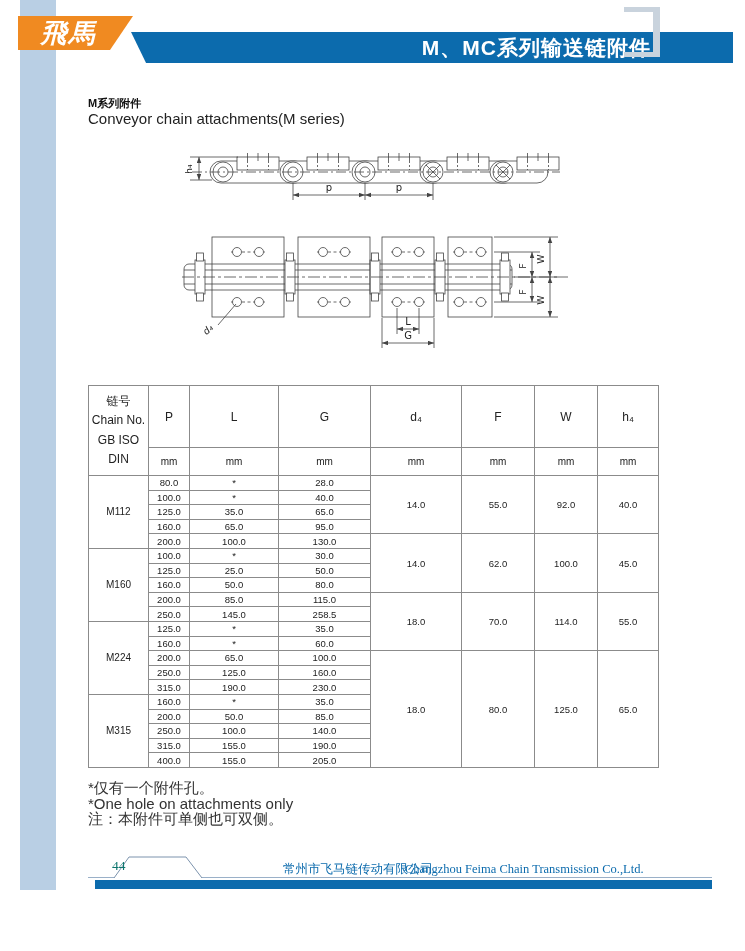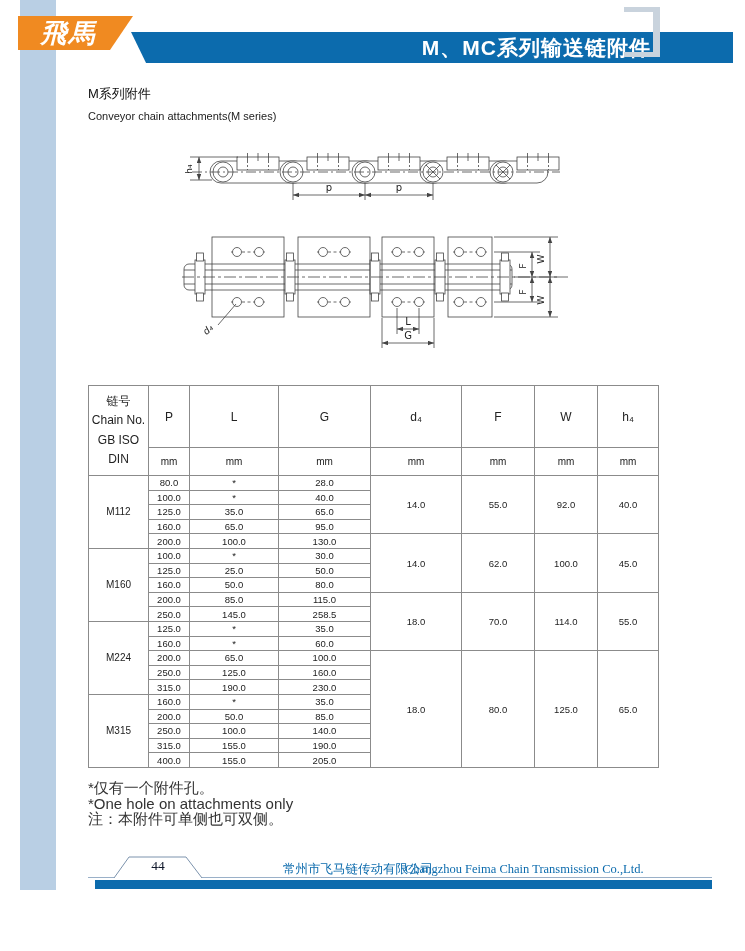--- a/index.html
+++ b/index.html
@@ -24,22 +24,22 @@
   .banner span{color:#fff;font-size:21px;font-weight:bold;letter-spacing:1px;padding-right:82px}
   .bracket-top{left:624px;top:7px;width:36px;height:5px;background:var(--bracket);z-index:3}
   .bracket-vert{left:653px;top:7px;width:7px;height:50px;background:var(--bracket);z-index:3}
   .bracket-bot{left:624px;top:52px;width:36px;height:5px;background:var(--bracket);z-index:3}
   .dots{left:148px;top:56px;width:272px;height:2px;
         background:repeating-linear-gradient(90deg,#4a4a4a 0 2px,transparent 2px 7.3px)}
   .subtitle{right:100px;top:48px;font-family:"Liberation Serif","DejaVu Serif",serif;
         font-size:13.5px;color:#64758a}
 
   
-  .sec-cn{left:88px;top:85px;font-size:13px;color:#111;font-weight:normal}
-  .sec-en{left:88px;top:110px;font-size:11px;color:#222}
+  .sec-cn{left:88px;top:96px;font-size:11px;color:#111;font-weight:bold}
+  .sec-en{left:88px;top:110px;font-size:15px;color:#222}
 
   
   .dwg{stroke:#444;fill:none}
   svg text{stroke:none;fill:#222;font-family:"DejaVu Sans",sans-serif}
 
   
   .spec-table{left:88px;top:385px;width:570px;border-collapse:collapse;table-layout:fixed}
   .spec-table td,.spec-table th{border:1px solid var(--line);font-weight:normal;
         text-align:center;vertical-align:middle;color:var(--ink);overflow:hidden}
   .hrow1 th{height:62px;font-size:12px}
@@ -48,22 +48,22 @@
   tbody td{height:14.6px;font-size:9.5px;padding:0}
   .chain-cell{font-size:10px}
 
   
   .note{left:88px;font-size:15px;color:#333}
 
   
   .foot-line{left:88px;top:877px;width:624px;height:1px;background:#9ab0c8}
   .foot-bar{left:95px;top:880px;width:617px;height:9px;background:var(--blue)}
   .pagenum-shape{left:112px;top:855px;z-index:2}
-  .pagenum{left:112px;top:858px;width:92px;text-align:center;
-        font-family:"Liberation Serif","DejaVu Serif",serif;font-size:13.5px;color:#0f172a;z-index:3}
+  .pagenum{left:112px;top:858px;width:92px;text-align:left;
+        font-family:"Liberation Serif","DejaVu Serif",serif;font-size:13.5px;color:#0f766e;z-index:3}
   .company-cn{left:283px;top:861px;font-size:12.5px;color:var(--blue);font-weight:normal;
         font-family:"Liberation Serif","DejaVu Serif",serif}
   .company-en{left:405px;top:862px;font-size:12.5px;color:var(--blue);
         font-family:"Liberation Serif","DejaVu Serif",serif}
 </style>
 </head>
 <body>
 
 <div class="page">
 

